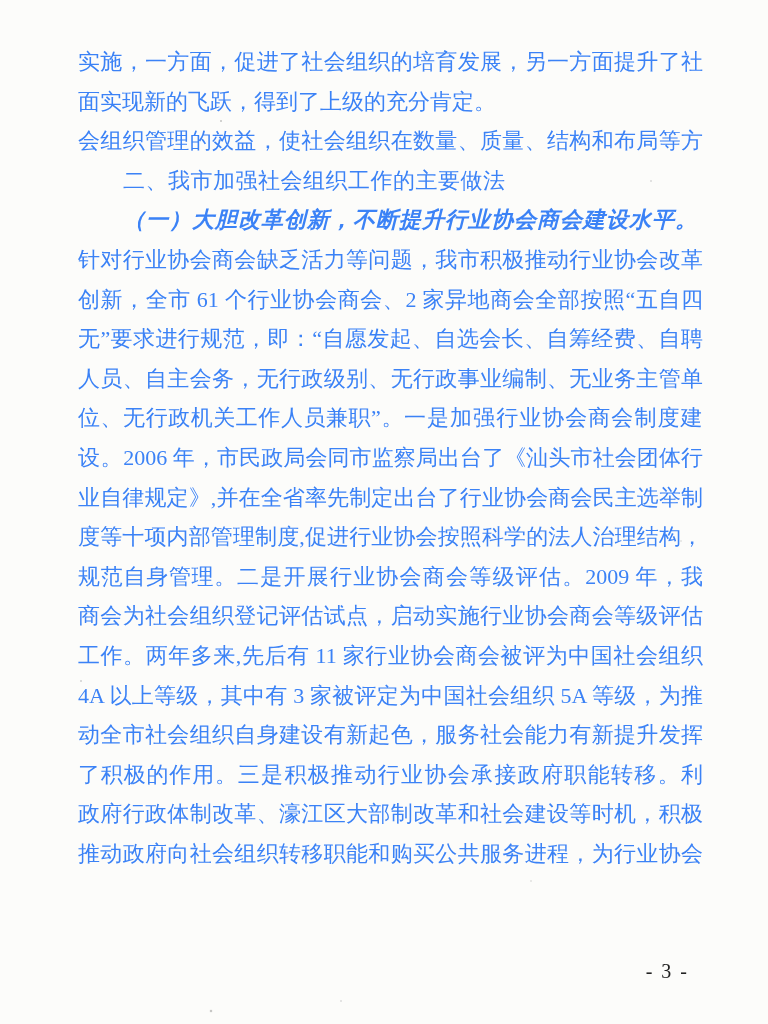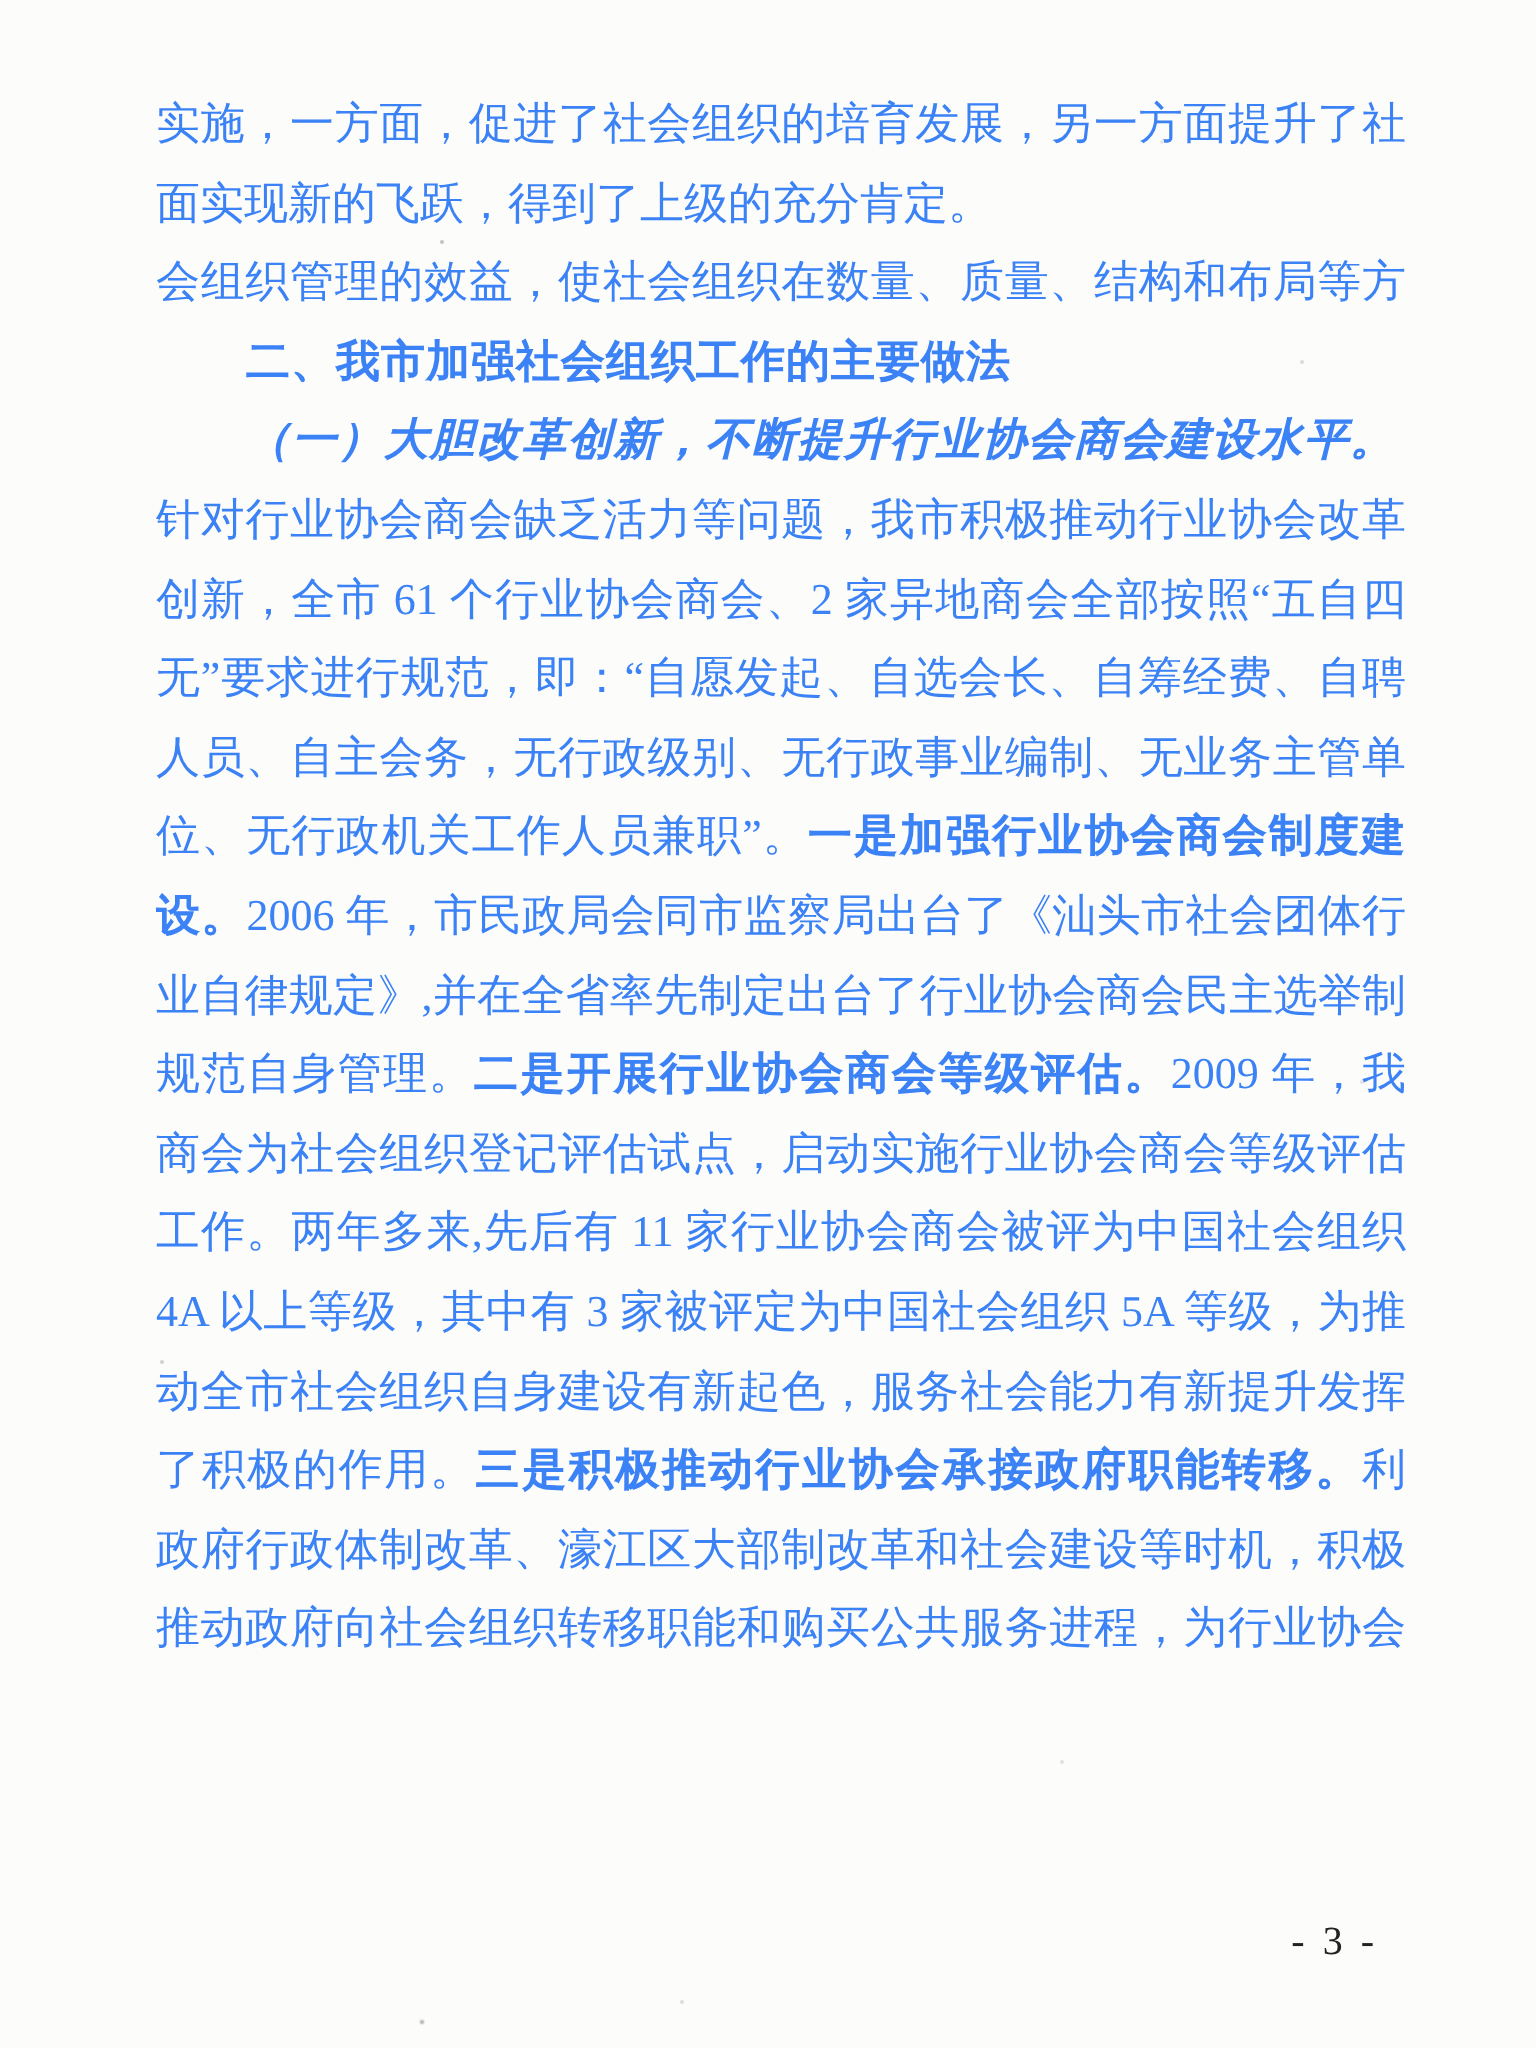--- a/index.html
+++ b/index.html
@@ -39,21 +39,21 @@
   }
   .line.ind {
     text-indent: 45px;
   }
   .t-song {
     font-family: "Liberation Serif", "DejaVu Serif", serif;
     font-weight: normal;
   }
   .t-hei {
     font-family: "Liberation Sans", "DejaVu Sans", sans-serif;
-    font-weight: bold;
+    font-weight: normal;
     letter-spacing: 0.5px;
   }
   .t-kai {
     font-family: "Liberation Serif", "DejaVu Serif", serif;
     font-weight: bold;
     font-style: italic;
     letter-spacing: 1px;
   }
   .page-number {
     position: absolute;
@@ -97,20 +97,21 @@
       <div class="line jl"><span class="t-song">会组织管理的效益，使社会组织在数量、质量、结构和布局等方</span></div>
       <div class="line nl ind"><span class="t-hei">二、我市加强社会组织工作的主要做法</span></div>
       <div class="line nl ind"><span class="t-kai">（一）大胆改革创新，不断提升行业协会商会建设水平。</span></div>
       <div class="line jl"><span class="t-song">针对行业协会商会缺乏活力等问题，我市积极推动行业协会改革</span></div>
       <div class="line jl"><span class="t-song">创新，全市 61 个行业协会商会、2 家异地商会全部按照“五自四</span></div>
       <div class="line jl"><span class="t-song">无”要求进行规范，即：“自愿发起、自选会长、自筹经费、自聘</span></div>
       <div class="line jl"><span class="t-song">人员、自主会务，无行政级别、无行政事业编制、无业务主管单</span></div>
       <div class="line jl"><span class="t-song">位、无行政机关工作人员兼职”。</span><span class="t-hei">一是加强行业协会商会制度建</span></div>
       <div class="line jl"><span class="t-hei">设。</span><span class="t-song">2006 年，市民政局会同市监察局出台了《汕头市社会团体行</span></div>
       <div class="line jl"><span class="t-song">业自律规定》,并在全省率先制定出台了行业协会商会民主选举制</span></div>
+      <div class="line jl"><span class="t-song">度等十项内部管理制度,促进行业协会按照科学的法人治理结构，</span></div>
       <div class="line jl"><span class="t-song">规范自身管理。</span><span class="t-hei">二是开展行业协会商会等级评估。</span><span class="t-song">2009 年，我市</span></div>
       <div class="line jl"><span class="t-song">商会为社会组织登记评估试点，启动实施行业协会商会等级评估</span></div>
       <div class="line jl"><span class="t-song">工作。两年多来,先后有 11 家行业协会商会被评为中国社会组织</span></div>
       <div class="line jl"><span class="t-song">4A 以上等级，其中有 3 家被评定为中国社会组织 5A 等级，为推</span></div>
       <div class="line jl"><span class="t-song">动全市社会组织自身建设有新起色，服务社会能力有新提升发挥</span></div>
       <div class="line jl"><span class="t-song">了积极的作用。</span><span class="t-hei">三是积极推动行业协会承接政府职能转移。</span><span class="t-song">利用</span></div>
       <div class="line jl"><span class="t-song">政府行政体制改革、濠江区大部制改革和社会建设等时机，积极</span></div>
       <div class="line jl"><span class="t-song">推动政府向社会组织转移职能和购买公共服务进程，为行业协会</span></div>
     </div>
   <div class="page-number">- 3 -</div>

